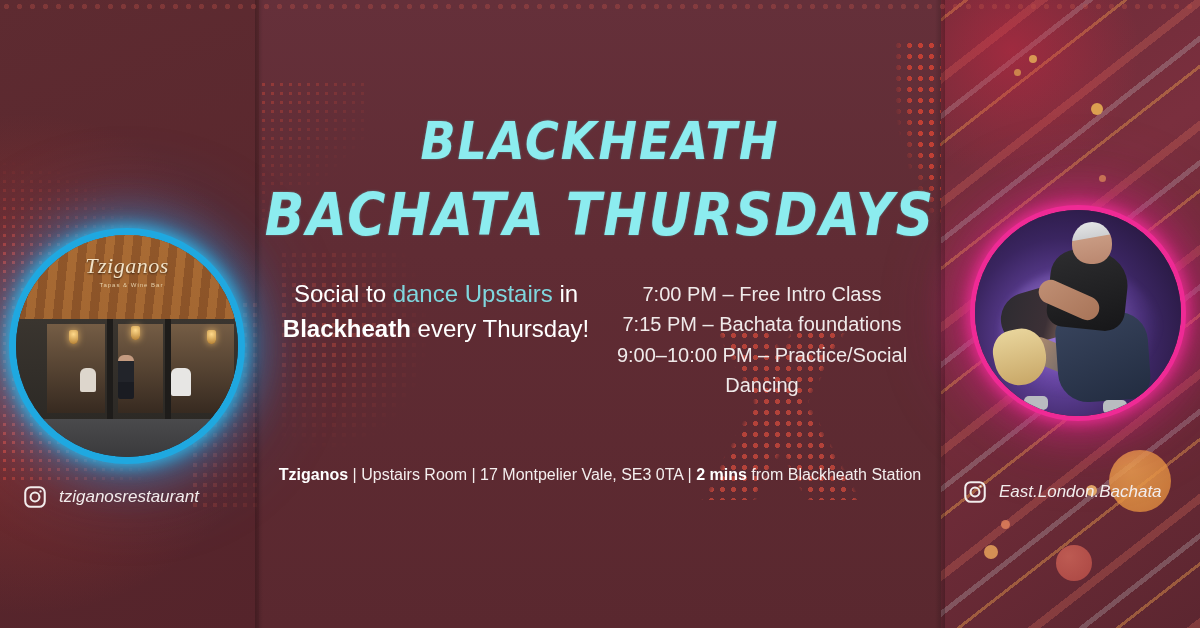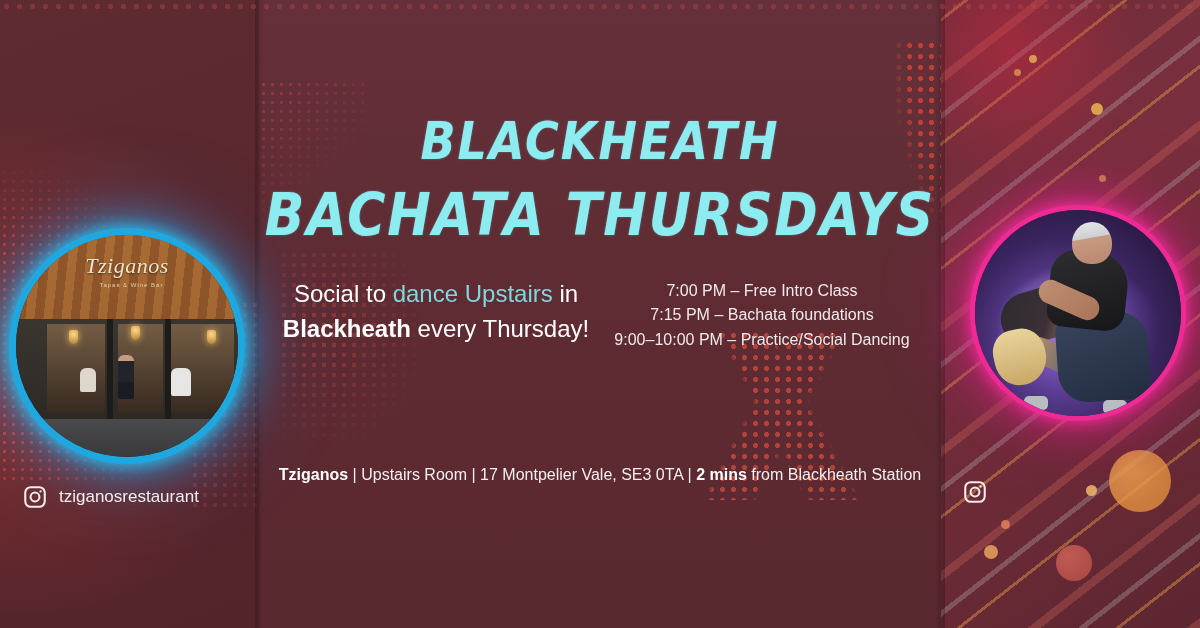--- a/index.html
+++ b/index.html
@@ -203,33 +203,33 @@
     position: absolute; left: 276px; top: 277px; width: 320px;
     text-align: center; color: #ffffff;
     font-size: 24px; line-height: 1.45;
   }
   #subhead .accent { color: #7fd6dd; }
   #subhead b { font-weight: bold; }
 
   #schedule {
     position: absolute; left: 612px; top: 279px; width: 300px;
     text-align: center; color: #f0eaea;
-    font-size: 16px; line-height: 1.52;
+    font-size: 20px; line-height: 1.52;
   }
 
   #venue {
     position: absolute; left: 270px; top: 462px; width: 660px;
     text-align: center; color: #f4eeee;
     font-size: 16px; line-height: 1.6;
   }
   #venue b { font-weight: bold; color: #ffffff; }
 
   .handle {
     position: absolute; display: flex; align-items: center; gap: 11px;
-    color: #f2ecec; font-size: 17px; white-space: nowrap;
+    color: #f2ecec; font-size: 17px; white-space: nowrap; font-style: italic;
   }
   #handle-left  { left: 22px; top: 484px; }
   #handle-right { left: 962px; top: 479px; }
   .ig-icon { width: 26px; height: 26px; flex: 0 0 26px; display: block; }
 
   .edge-shadow-l { position:absolute; left:255px; top:0; width:8px; height:100%;
     background: linear-gradient(90deg, rgba(0,0,0,.22), rgba(0,0,0,0)); }
   .edge-shadow-r { position:absolute; left:935px; top:0; width:10px; height:100%;
     background: linear-gradient(270deg, rgba(0,0,0,.25), rgba(0,0,0,0)); }
   .top-marks { position:absolute; left:0; top:0; width:100%; height:10px;
@@ -336,15 +336,16 @@
     </svg>
     <span>tziganosrestaurant</span>
   </div>
 
   <div class="handle" id="handle-right">
     <svg class="ig-icon" viewBox="0 0 24 24" fill="none" stroke="#f2ecec" stroke-width="1.9">
       <rect x="3" y="3" width="18" height="18" rx="5"></rect>
       <circle cx="12" cy="12" r="4.1"></circle>
       <circle cx="17.1" cy="6.9" r="1.05" fill="#f2ecec" stroke="none"></circle>
     </svg>
+    <span>East.London.Bachata</span>
   </div>
 
 </div>
 
 </body></html>

